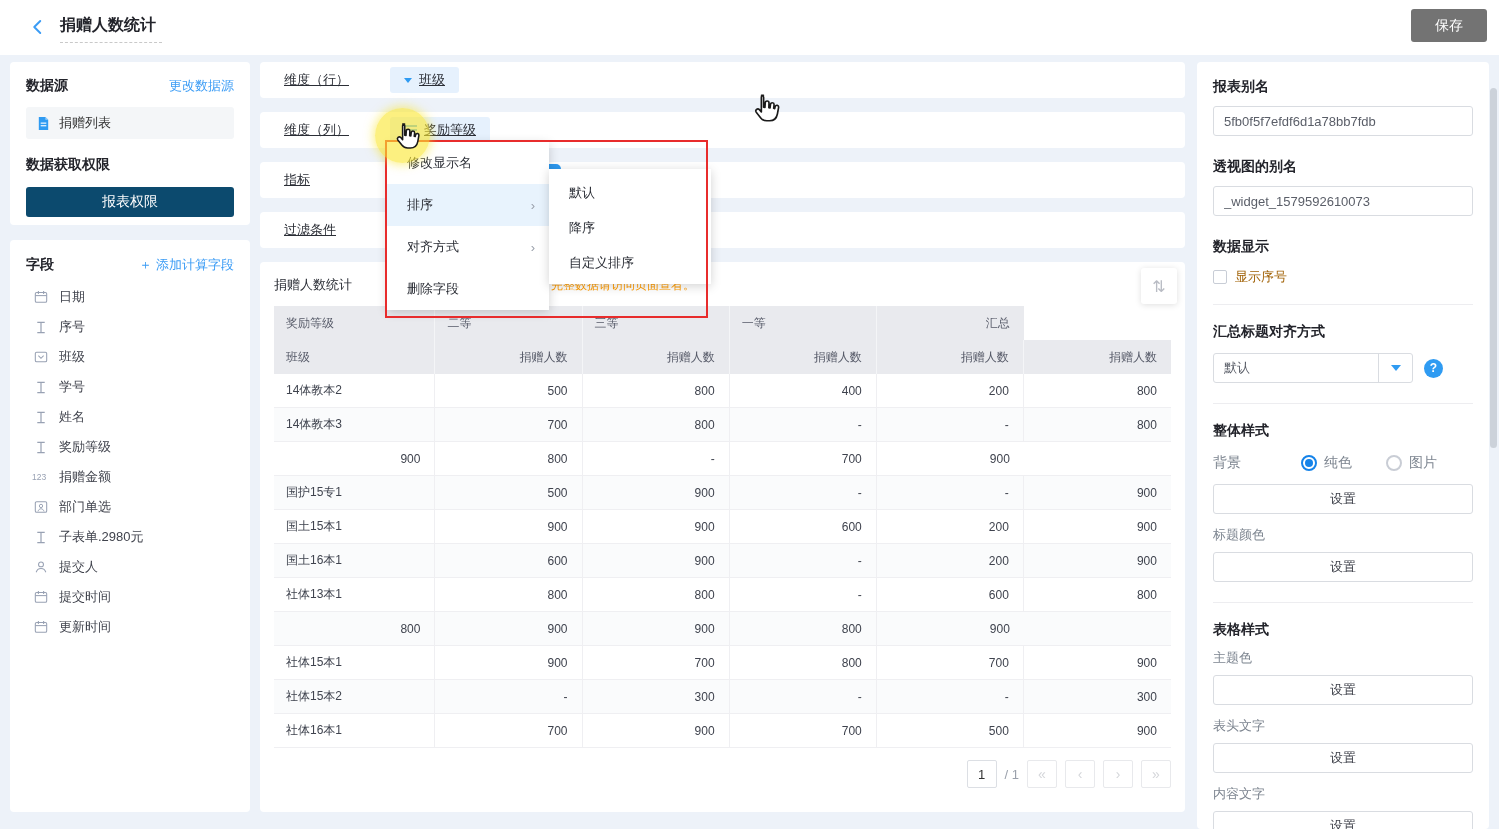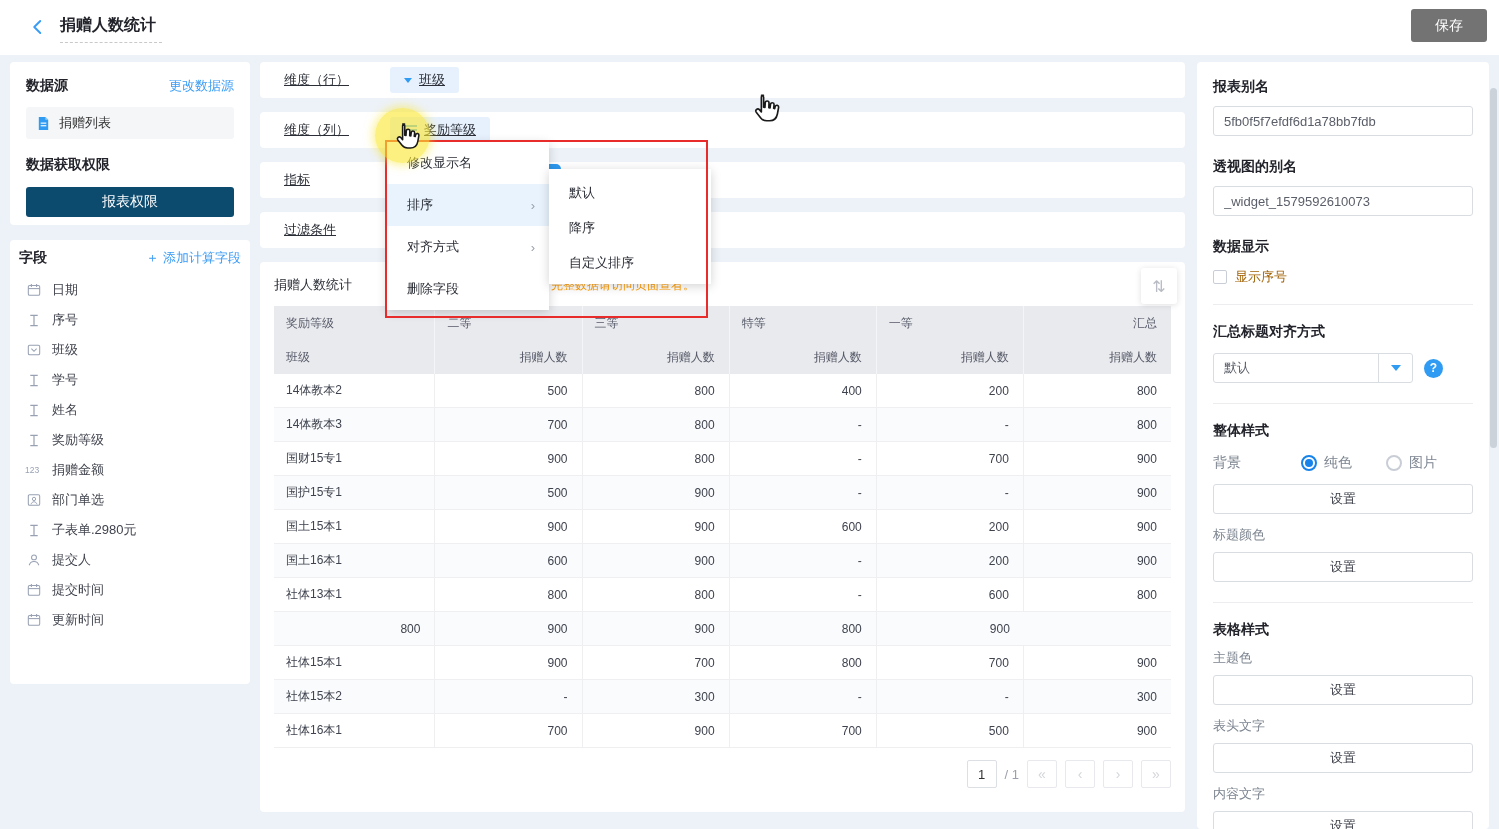--- a/index.html
+++ b/index.html
@@ -20,21 +20,21 @@
 
   
   .ds-card { position:absolute; left:10px; top:62px; width:240px; height:163px; padding:15px 16px; }
   .sec-head { display:flex; justify-content:space-between; align-items:center; }
   .sec-title { font-size:14px; font-weight:bold; color:#23242b; }
   .link { color:#3b9cf5; font-size:13px; cursor:pointer; }
   .ds-item { margin-top:12px; height:32px; background:#f4f6f8; border-radius:3px; display:flex; align-items:center; padding:0 10px; gap:8px; font-size:13px; color:#333; }
   .perm-title { margin-top:17px; }
   .perm-btn { margin-top:13px; display:block; width:100%; height:30px; background:#0c4a6e; color:#fff; border:none; border-radius:3px; font-size:14px; cursor:pointer; font-family:inherit; }
 
-  .fields-card { position:absolute; left:10px; top:240px; width:240px; height:444px; padding:9px; }
+  .fields-card { position:absolute; left:10px; top:240px; width:240px; height:572px; padding:16px; }
   .add-calc { display:flex; align-items:center; gap:4px; }
   .field-list { margin-top:8px; }
   .field-item { display:flex; align-items:center; gap:10px; height:30px; padding-left:6px; font-size:13px; color:#40434d; cursor:grab; }
   .field-icon { color:#98a1b3; width:17px; display:flex; justify-content:center; align-items:center; }
 
   
   .dim-row { position:absolute; left:260px; width:925px; height:36px; background:#fff; border-radius:4px; display:flex; align-items:center; font-size:13px; color:#2b2e36;text-decoration:underline; }
   .dim-label { width:130px; padding-left:24px; flex:none; }
   .tag { height:26px; background:#e6f1fd; border-radius:3px; display:flex; align-items:center; padding:0 14px; gap:7px; font-size:13px; color:#2b2e36; cursor:pointer; }
   .tri-down-sm { width:0; height:0; border-left:4.5px solid transparent; border-right:4.5px solid transparent; border-top:5.5px solid #2f9bf2; }
@@ -299,21 +299,20 @@
       <span>编辑界面只展示部分数据，完整数据请访问页面查看。</span>
     </span>
   </div>
   <div class="sort-btn">⇅</div>
 
   <div class="pivot">
     <div class="pt-row">
         <div class="pt-cell h cell-name">奖励等级</div>
         <div class="pt-cell h cell-name">二等</div>
         <div class="pt-cell h cell-name">三等</div>
-        <div class="pt-cell h cell-name">特等</div>
         <div class="pt-cell h cell-name">一等</div>
         <div class="pt-cell h cell-num">汇总</div>
       </div>
     <div class="pt-row">
         <div class="pt-cell h cell-name">班级</div>
         <div class="pt-cell h cell-num">捐赠人数</div>
         <div class="pt-cell h cell-num">捐赠人数</div>
         <div class="pt-cell h cell-num">捐赠人数</div>
         <div class="pt-cell h cell-num">捐赠人数</div>
         <div class="pt-cell h cell-num">捐赠人数</div>
@@ -329,21 +328,20 @@
         </div>
         <div class="pt-row body-row alt">
           <div class="pt-cell cell-name">14体教本3</div>
           <div class="pt-cell cell-num">700</div>
           <div class="pt-cell cell-num">800</div>
           <div class="pt-cell cell-num">-</div>
           <div class="pt-cell cell-num">-</div>
           <div class="pt-cell cell-num">800</div>
         </div>
         <div class="pt-row body-row">
-          <div class="pt-cell cell-name">国财15专1</div>
           <div class="pt-cell cell-num">900</div>
           <div class="pt-cell cell-num">800</div>
           <div class="pt-cell cell-num">-</div>
           <div class="pt-cell cell-num">700</div>
           <div class="pt-cell cell-num">900</div>
         </div>
         <div class="pt-row body-row alt">
           <div class="pt-cell cell-name">国护15专1</div>
           <div class="pt-cell cell-num">500</div>
           <div class="pt-cell cell-num">900</div>

